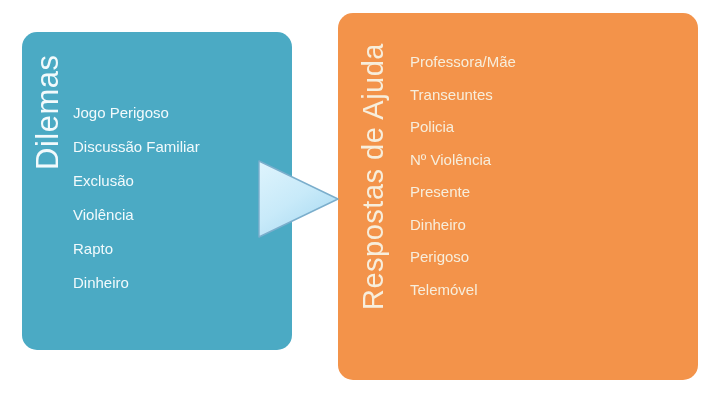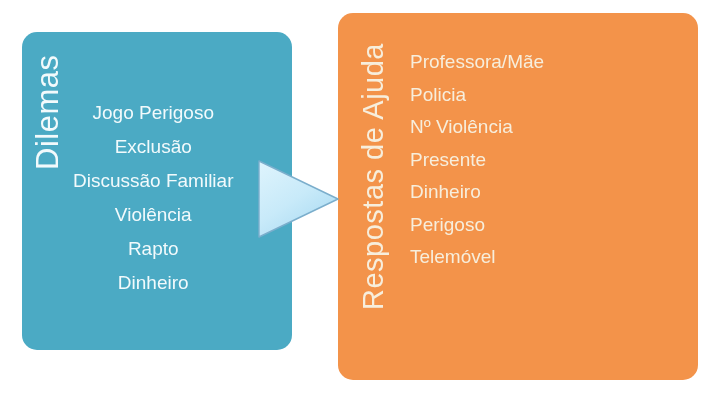--- a/index.html
+++ b/index.html
@@ -50,26 +50,25 @@
     color:var(--left-text);
   }
   .vtitle-right{
     left:357px; top:28px;
     height:282px;
     font-size:29px;
     color:var(--right-text);
   }
   .list{
     position:absolute;
-    font-size:19px;
+    font-size:15px;
   }
   .list-left{
     left:73px; top:96px;
     color:var(--left-text);
-    text-align:center;
   }
   .list-left .list-item{line-height:34px;}
   .list-right{
     left:410px; top:46px;
     color:var(--right-text);
   }
   .list-right .list-item{line-height:32.5px;}
   .list-item{white-space:nowrap;}
   .arrow{
     position:absolute;
@@ -83,31 +82,32 @@
 <div class="canvas">
 
   <div class="panel panel-left"></div>
 
   <div class="panel panel-right"></div>
 
   <div class="vtitle vtitle-left">Dilemas</div>
 
   <div class="list list-left">
       <div class="list-item">Jogo Perigoso</div>
+      <div class="list-item">Discussão Familiar</div>
       <div class="list-item">Exclusão</div>
-      <div class="list-item">Discussão Familiar</div>
       <div class="list-item">Violência</div>
       <div class="list-item">Rapto</div>
       <div class="list-item">Dinheiro</div>
     </div>
 
   <div class="vtitle vtitle-right">Respostas de Ajuda</div>
 
   <div class="list list-right">
       <div class="list-item">Professora/Mãe</div>
+      <div class="list-item">Transeuntes</div>
       <div class="list-item">Policia</div>
       <div class="list-item">Nº Violência</div>
       <div class="list-item">Presente</div>
       <div class="list-item">Dinheiro</div>
       <div class="list-item">Perigoso</div>
       <div class="list-item">Telemóvel</div>
     </div>
 
   <svg class="arrow" viewBox="0 0 86 84" xmlns="http://www.w3.org/2000/svg">
     <defs>

